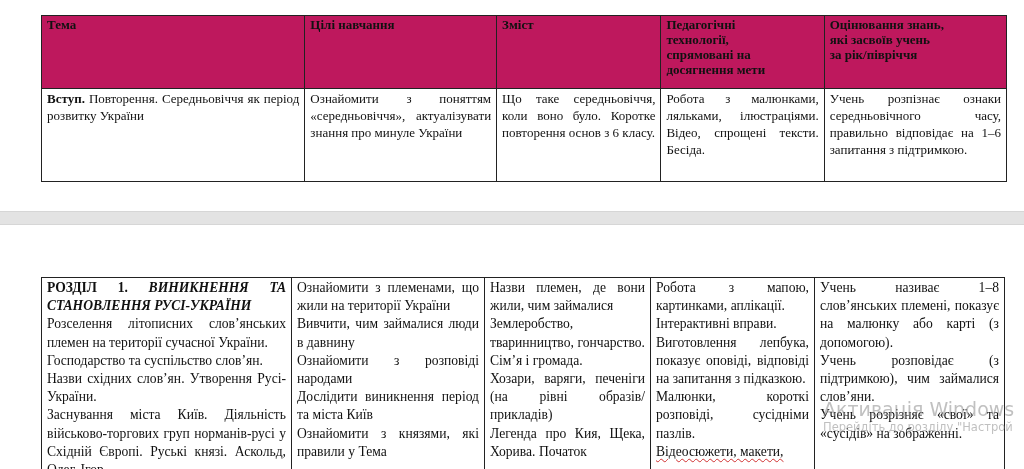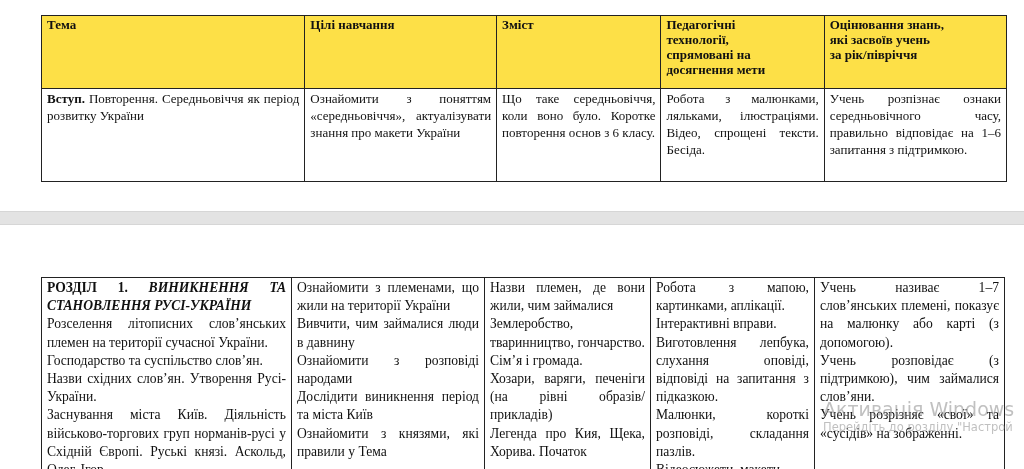--- a/index.html
+++ b/index.html
@@ -43,21 +43,21 @@
       border: 1px solid #222;
       vertical-align: top;
       padding: 1px 5px 1px 5px;
       text-align: justify;
     }
     .t1 { left: 41px; top: 15px; width: 966px; }
     .t2 { left: 41px; top: 52px; width: 963px; }
     .t2 td { border-color: #555; font-size: 13.6px; line-height: 18.2px; }
 
     th.hdr {
-      background: #fde047;
+      background: #be185d;
       font-weight: bold;
       text-align: center;
       vertical-align: middle;
       height: 70px;
       line-height: 15px;
       font-size: 13px;
     }
     .row-intro td { height: 90px; }
 
     .col1 { width: 250px; }
@@ -113,21 +113,21 @@
       <th class="hdr">
         <span class="line">Оцінювання знань,</span>
         <span class="line">які засвоїв учень</span>
         <span class="line">за рік/півріччя</span>
       </th>
     </tr>
     <tr class="row-intro">
       <td>
         <span class="b">Вступ.</span><span> Повторення. Середньовіччя як період розвитку України</span>
       </td>
-      <td>Ознайомити з поняттям «середньовіччя», актуалізувати знання про макети України</td>
+      <td>Ознайомити з поняттям «середньовіччя», актуалізувати знання про минуле України</td>
       <td>Що таке середньовіччя, коли воно було. Коротке повторення основ з 6 класу.</td>
       <td>Робота з малюнками, ляльками, ілюстраціями. Відео, спрощені тексти. Бесіда.</td>
       <td>Учень розпізнає ознаки середньовічного часу, правильно відповідає на 1–6 запитання з підтримкою.</td>
     </tr>
   </tbody>
     </table>
 </div>
 
 <div class="page-break"></div>
 
@@ -159,26 +159,26 @@
       </td>
       <td>
         <span class="line">Назви племен, де вони жили, чим займалися</span>
         <span class="line">Землеробство, тваринництво, гончарство. Сім’я і громада.</span>
         <span class="line">Хозари, варяги, печеніги (на рівні образів/прикладів)</span>
         <span class="line">Легенда про Кия, Щека, Хорива. Початок</span>
       </td>
       <td>
         <span class="line">Робота з мапою, картинками, аплікації.</span>
         <span class="line">Інтерактивні вправи.</span>
-        <span class="line">Виготовлення лепбука, слухання оповіді, відповіді на запитання з підказкою.</span>
-        <span class="line">Малюнки, короткі розповіді, складання пазлів.</span>
+        <span class="line">Виготовлення лепбука, показує оповіді, відповіді на запитання з підказкою.</span>
+        <span class="line">Малюнки, короткі розповіді, сусідніми пазлів.</span>
         <span class="line sq">Відеосюжети, макети,</span>
       </td>
       <td>
-        <span class="line">Учень називає 1–7 слов’янських племені, показує на малюнку або карті (з допомогою).</span>
+        <span class="line">Учень називає 1–8 слов’янських племені, показує на малюнку або карті (з допомогою).</span>
         <span class="line">Учень розповідає (з підтримкою), чим займалися слов’яни.</span>
         <span class="line">Учень розрізняє «свої» та «сусідів» на зображенні.</span>
       </td>
     </tr>
   </tbody>
     </table>
 </div>
 
 <div class="watermark">
   <span class="wm-title">Активація Windows</span>

